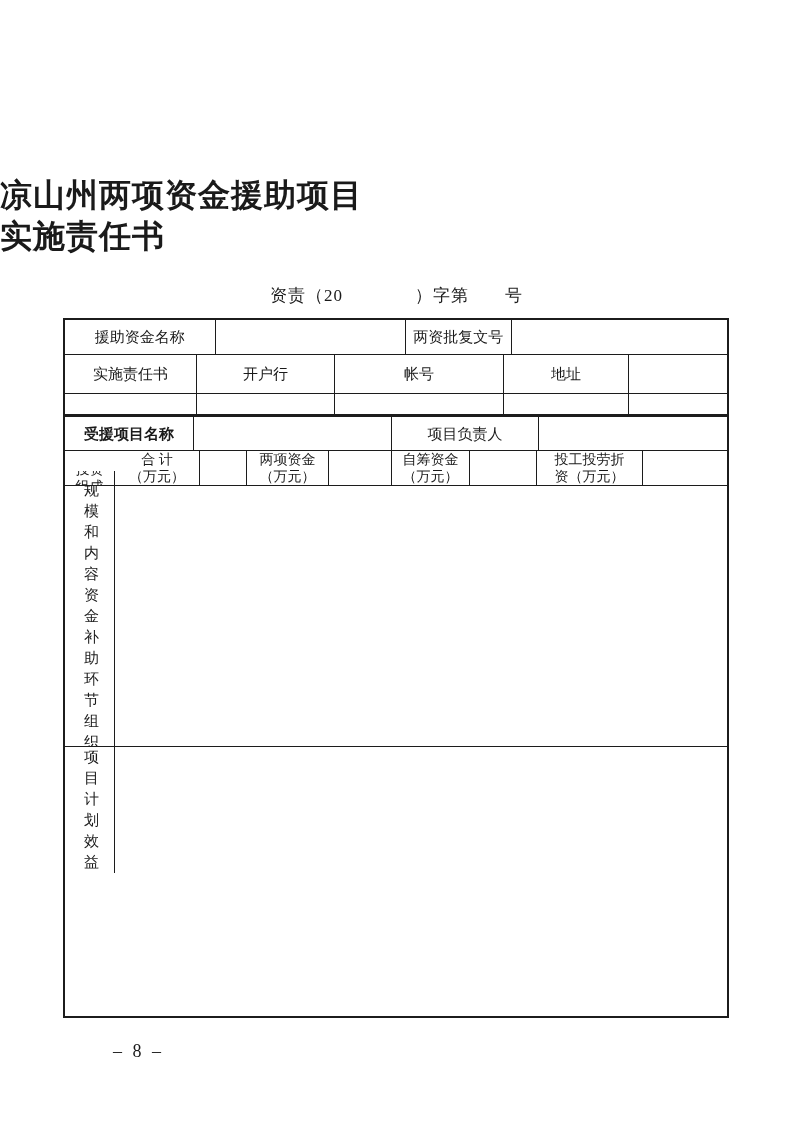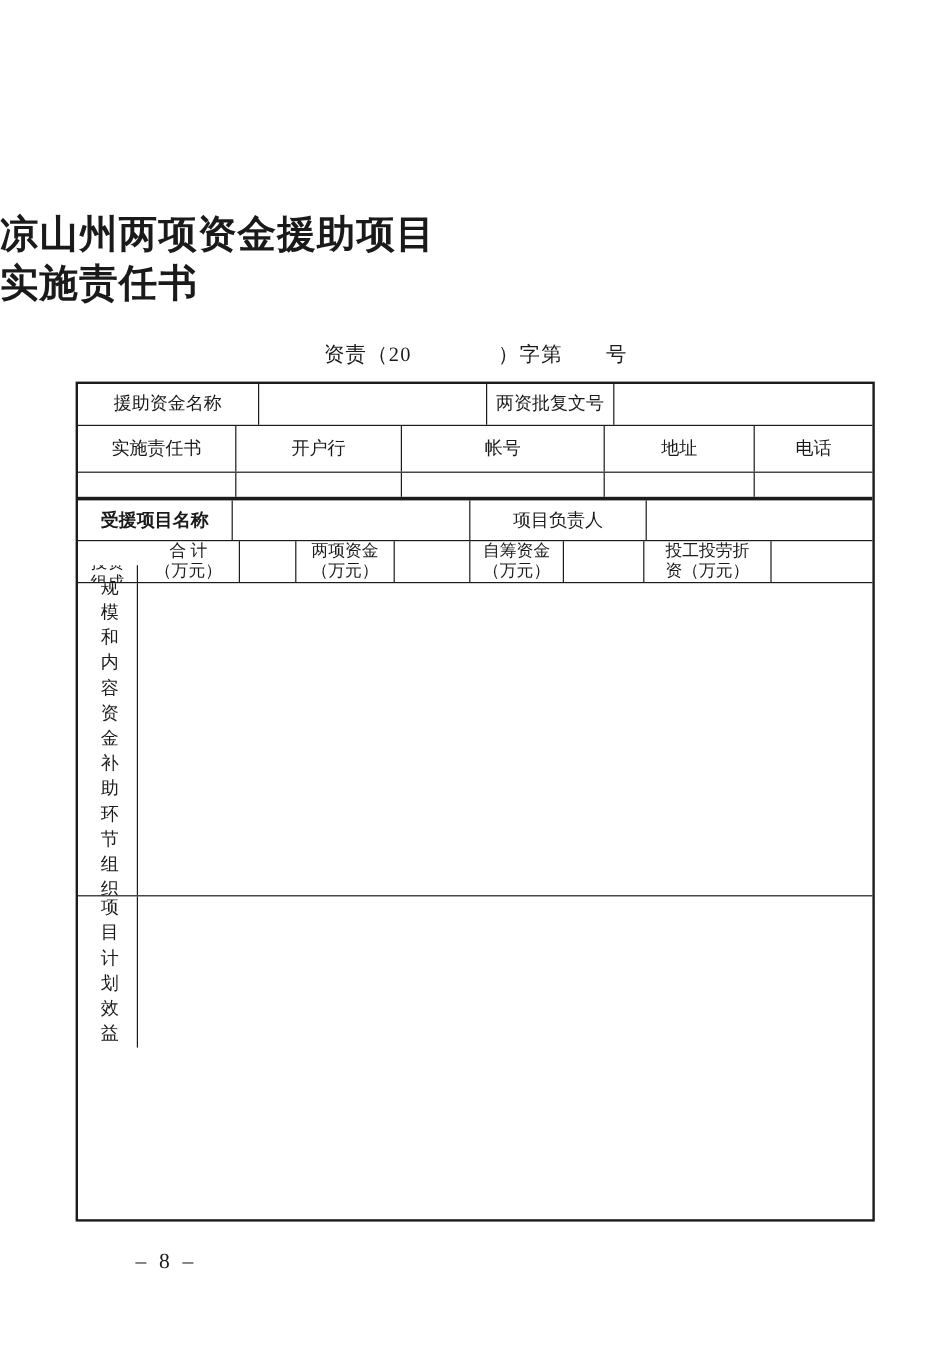--- a/index.html
+++ b/index.html
@@ -151,21 +151,20 @@
       <div class="cell c2"></div>
       <div class="cell c3">两资批复文号</div>
       <div class="cell c4 last"></div>
     </div>
 
     <div class="trow r2">
       <div class="cell c1">实施责任书</div>
       <div class="cell c2">开户行</div>
       <div class="cell c3">帐号</div>
       <div class="cell c4">地址</div>
-      <div class="cell c5 last">电话</div>
     </div>
 
     <div class="trow r3 section-end">
       <div class="cell c1"></div>
       <div class="cell c2"></div>
       <div class="cell c3"></div>
       <div class="cell c4"></div>
       <div class="cell c5 last"></div>
     </div>
 

